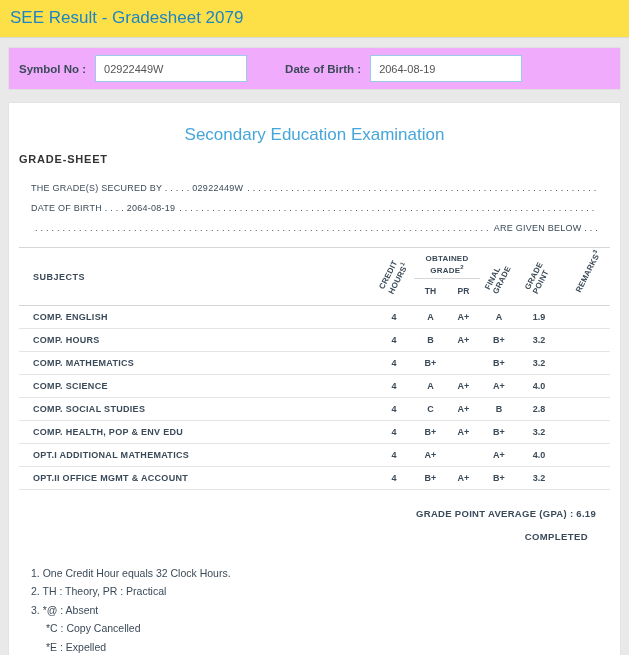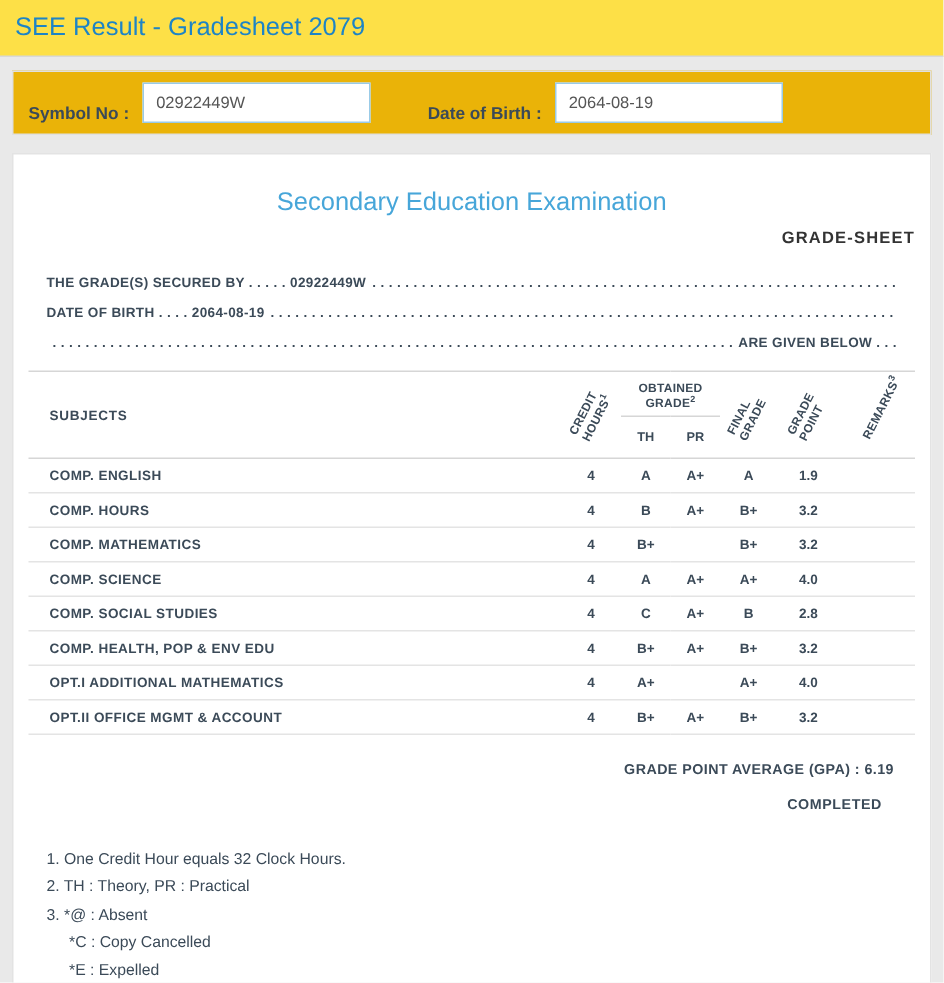--- a/index.html
+++ b/index.html
@@ -16,26 +16,26 @@
     border-bottom: 1px solid #d8d8d8;
     padding: 8px 10px 9px 10px;
   }
   .topbar h1 {
     font-size: 17px;
     font-weight: 400;
     color: #1d84c6;
   }
   
   .search-card {
-    background: #eab308;
+    background: #f0abfc;
     border: 1px solid #e0e0e0;
     margin: 9px 8px;
     padding: 7px 10px;
     display: flex;
-    align-items: flex-end;
+    align-items: center;
   }
   .search-label {
     font-size: 11.5px;
     font-weight: 700;
     color: #3b4a58;
     margin-right: 9px;
     white-space: nowrap;
   }
   .search-label.dob { margin-left: 38px; }
   .search-input {
@@ -67,33 +67,33 @@
     padding: 22px 10px 16px 10px;
   }
   .sheet-heading {
     text-align: center;
     font-size: 17px;
     font-weight: 400;
     color: #47a6d9;
     margin-bottom: 8px;
   }
   .sheet-subheading {
-    text-align: right;
+    text-align: left;
     font-size: 11px;
     font-weight: 700;
     letter-spacing: 0.8px;
     color: #333;
     margin-bottom: 18px;
   }
   .dotline {
     display: flex;
     padding: 0 12px;
     margin: 10px 0;
     font-size: 9px;
-    font-weight: 700;
+    font-weight: 400;
     letter-spacing: 0.25px;
     color: #3b4a58;
     white-space: nowrap;
   }
   .dl-fill { flex: 1; overflow: hidden; margin-left: 4px; }
   .dl-suffix { margin-left: 4px; }
   
   table.grades { width: 100%; border-collapse: collapse; margin-top: 14px; }
   table.grades thead tr.main-hrow th { border-top: 1px solid #d6d6d6; }
   table.grades thead { border-bottom: 1px solid #d6d6d6; }

